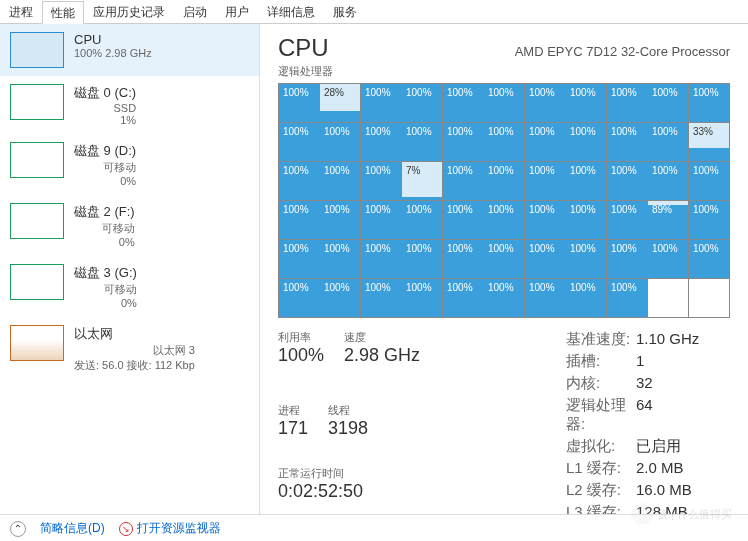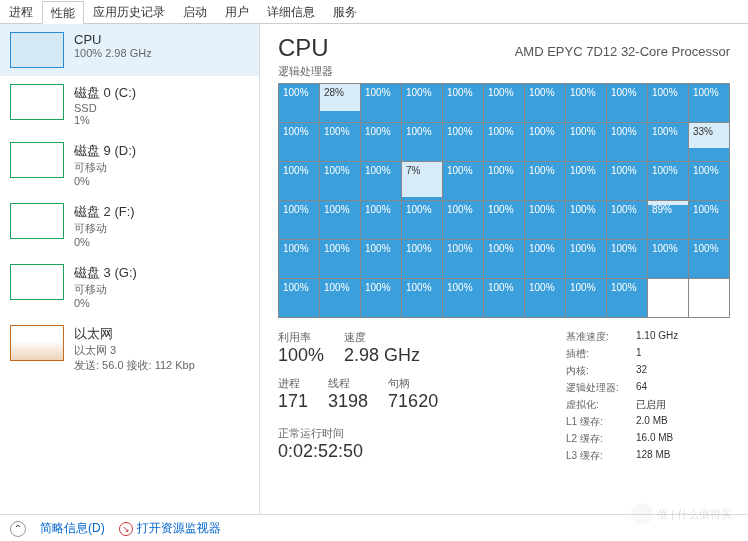--- a/index.html
+++ b/index.html
@@ -12,39 +12,39 @@
 .side-item { display:flex; padding:8px 10px; gap:10px; cursor:pointer; }
 .side-item.selected { background:#e6f2fb; }
 .thumb { width:54px; height:36px; border:1px solid; background:#fff; flex-shrink:0; position:relative; }
 .thumb.cpu { border-color:#2a8dd4; }
 .thumb.mem { border-color:#8a2ea8; }
 .thumb.disk { border-color:#1a9e5c; }
 .thumb.eth { border-color:#c76a1d; }
 .thumb .fill { position:absolute; bottom:0; left:0; right:0; background:rgba(42,141,212,.2); }
 .thumb.eth::after { content:""; position:absolute; bottom:0; left:0; right:0; height:20px; background:linear-gradient(to top,rgba(199,106,29,.3),transparent); }
 .side-txt .t { font-size:13px; }
-.side-txt .s { color:#666; font-size:11px; }
+.side-txt .s { color:#666; font-size:11px;text-align:right; }
 .content { flex:1; padding:10px 18px; overflow:hidden; }
 .hdr { display:flex; justify-content:space-between; align-items:baseline; margin-bottom:2px; }
 .hdr h1 { font-size:24px; font-weight:400; }
 .hdr .model { font-size:13px; color:#555; }
 .sub { font-size:11px; color:#666; margin-bottom:4px; }
 .grid { display:grid; grid-template-columns:repeat(11,1fr); gap:1px; background:#888; border:1px solid #888; margin-bottom:12px; }
 .cell { background:#3b9fdc; height:38px; display:flex; align-items:flex-start; justify-content:flex-start; padding:3px 4px; font-size:10px; color:#fff; position:relative; }
 .cell .v { z-index:1; }
 .cell .bg { position:absolute; top:0; left:0; right:0; background:#d7ecf8; }
 .cell.empty { background:#fff; }
 .cell.low .v { color:#333; }
 .stats { display:flex; gap:28px; }
 .stats-l { display:flex; flex-wrap:wrap; gap:0 20px; width:260px; }
 .stat { margin-bottom:10px; }
 .stat .lb { font-size:11px; color:#666; }
 .stat .vl { font-size:18px; }
 .uptime { width:100%; margin-top:4px; }
-.stats-r { font-size:10px; }
+.stats-r { font-size:15px; }
 .stats-r .row { display:flex; margin-bottom:3px; }
 .stats-r .k { width:70px; color:#666; }
 .stats-r .v { color:#333; }
 .footer { display:flex; align-items:center; gap:14px; padding:5px 10px; border-top:1px solid #ddd; font-size:12px; }
 .footer .lnk { color:#0066cc; cursor:pointer; display:flex; align-items:center; gap:4px; }
 .chev { width:16px; height:16px; border:1px solid #999; border-radius:50%; display:flex; align-items:center; justify-content:center; font-size:10px; }
 .rmicon { width:14px; height:14px; border:1px solid #c33; border-radius:50%; display:flex; align-items:center; justify-content:center; color:#c33; font-size:9px; }
 .wm { position:absolute; right:16px; bottom:16px; opacity:.12; font-size:11px; color:#000; writing-mode:horizontal-tb; display:flex; align-items:center; gap:4px; }
 .wm .ico { width:22px; height:22px; border-radius:50%; background:#ccc; }
 </style>
@@ -393,24 +393,20 @@
           </div>
         <div style="width:100%"></div>
         <div class="stat">
             <div class="lb">进程</div>
             <div class="vl">171</div>
           </div>
         <div class="stat">
             <div class="lb">线程</div>
             <div class="vl">3198</div>
           </div>
-        <div class="stat">
-            <div class="lb">句柄</div>
-            <div class="vl">71620</div>
-          </div>
         <div class="stat uptime">
             <div class="lb">正常运行时间</div>
             <div class="vl">0:02:52:50</div>
           </div>
       </div>
       <div class="stats-r" id="statsR">
           <div class="row">
             <span class="k">基准速度:</span>
             <span class="v">1.10 GHz</span>
           </div>

